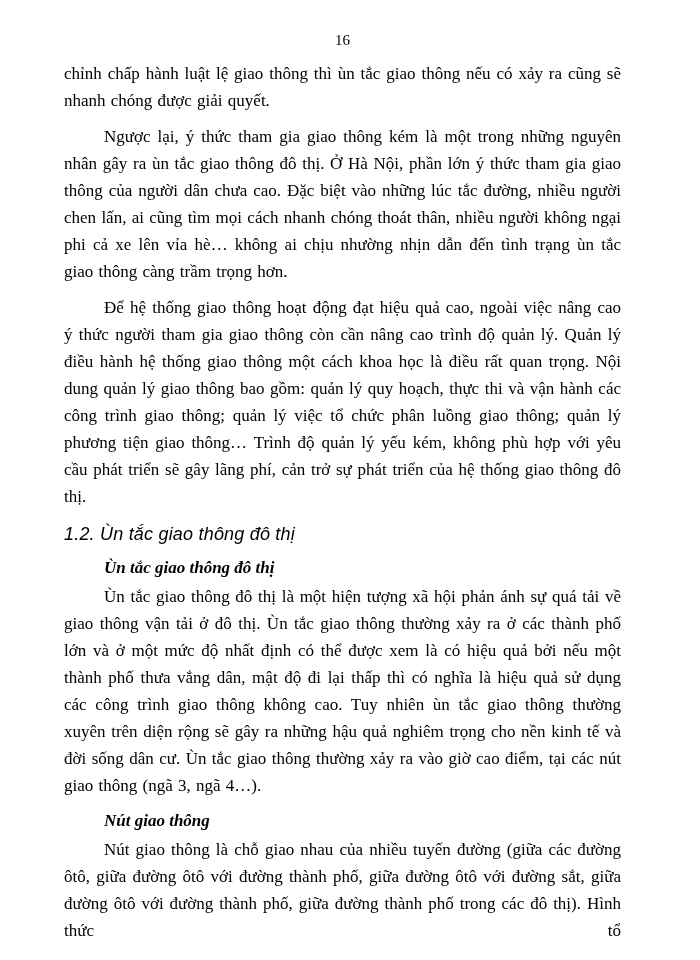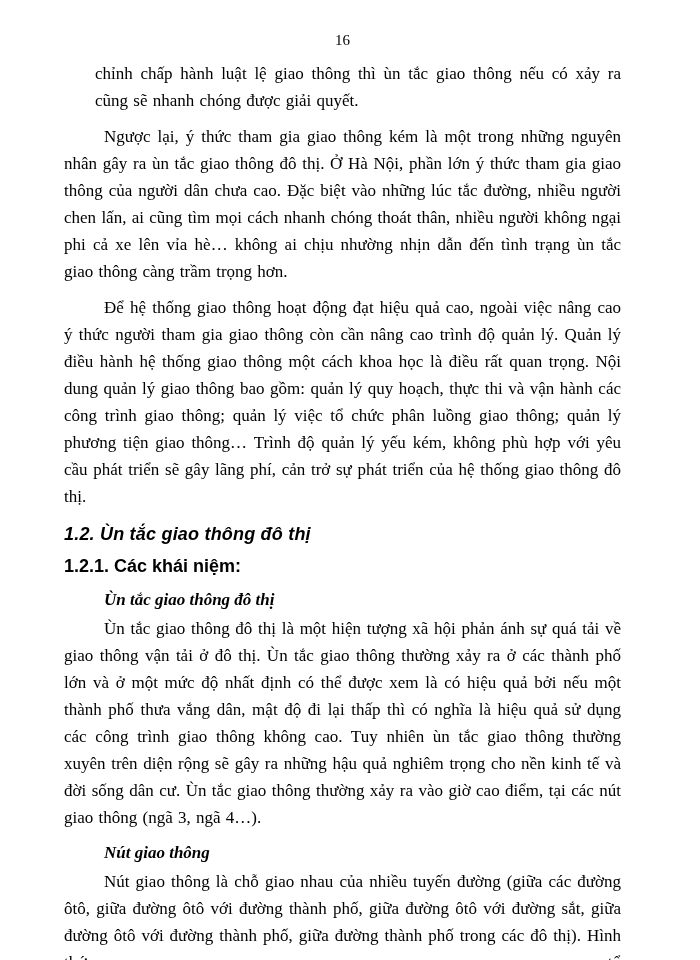--- a/index.html
+++ b/index.html
@@ -22,25 +22,25 @@
     margin-bottom: 10px;
   }
   p.body-text {
     font-size: 17px;
     line-height: 27px;
     text-align: justify;
     text-indent: 40px;
     margin-bottom: 9px;
     word-spacing: 1px;
   }
-  p.no-indent { text-indent: 0; margin-left: 31px; }
+  p.no-indent { text-indent: 0; }
   p.justify-last { text-align-last: justify; margin-bottom: 0; }
   h2.section-heading {
     font-family: "Liberation Sans", "DejaVu Sans", sans-serif;
-    font-weight: bold;
+    font-weight: normal;
     font-style: italic;
     font-size: 18px;
     line-height: 24px;
     margin: 12px 0 8px 0;
     letter-spacing: 0.2px;
   }
   h3.subsection-heading {
     font-family: "Liberation Sans", "DejaVu Sans", sans-serif;
     font-weight: bold;
     font-size: 18px;
@@ -65,21 +65,20 @@
   <div class="page-number">16</div>
 
   <p class="body-text no-indent">chỉnh chấp hành luật lệ giao thông thì ùn tắc giao thông nếu có xảy ra cũng sẽ nhanh chóng được giải quyết.</p>
 
   <p class="body-text">Ngược lại, ý thức tham gia giao thông kém là một trong những nguyên nhân gây ra ùn tắc giao thông đô thị. Ở Hà Nội, phần lớn ý thức tham gia giao thông của người dân chưa cao. Đặc biệt vào những lúc tắc đường, nhiều người chen lấn, ai cũng tìm mọi cách nhanh chóng thoát thân, nhiều người không ngại phi cả xe lên vỉa hè… không ai chịu nhường nhịn dẫn đến tình trạng ùn tắc giao thông càng trầm trọng hơn.</p>
 
   <p class="body-text">Để hệ thống giao thông hoạt động đạt hiệu quả cao, ngoài việc nâng cao ý thức người tham gia giao thông còn cần nâng cao trình độ quản lý. Quản lý điều hành hệ thống giao thông một cách khoa học là điều rất quan trọng. Nội dung quản lý giao thông bao gồm: quản lý quy hoạch, thực thi và vận hành các công trình giao thông; quản lý việc tổ chức phân luồng giao thông; quản lý phương tiện giao thông… Trình độ quản lý yếu kém, không phù hợp với yêu cầu phát triển sẽ gây lãng phí, cản trở sự phát triển của hệ thống giao thông đô thị.</p>
 
   <h2 class="section-heading">1.2. Ùn tắc giao thông đô thị</h2>
 
-  <h3 class="subsection-heading">1.2.1. Các khái niệm:</h3>
 
   <h4 class="concept-heading">Ùn tắc giao thông đô thị</h4>
 
   <p class="body-text">Ùn tắc giao thông đô thị là một hiện tượng xã hội phản ánh sự quá tải về giao thông vận tải ở đô thị. Ùn tắc giao thông thường xảy ra ở các thành phố lớn và ở một mức độ nhất định có thể được xem là có hiệu quả bởi nếu một thành phố thưa vắng dân, mật độ đi lại thấp thì có nghĩa là hiệu quả sử dụng các công trình giao thông không cao. Tuy nhiên ùn tắc giao thông thường xuyên trên diện rộng sẽ gây ra những hậu quả nghiêm trọng cho nền kinh tế và đời sống dân cư. Ùn tắc giao thông thường xảy ra vào giờ cao điểm, tại các nút giao thông (ngã 3, ngã 4…).</p>
 
   <h4 class="concept-heading spaced">Nút giao thông</h4>
 
   <p class="body-text justify-last">Nút giao thông là chỗ giao nhau của nhiều tuyến đường (giữa các đường ôtô, giữa đường ôtô với đường thành phố, giữa đường ôtô với đường sắt, giữa đường ôtô với đường thành phố, giữa đường thành phố trong các đô thị). Hình thức tổ</p>
 
 </div>

